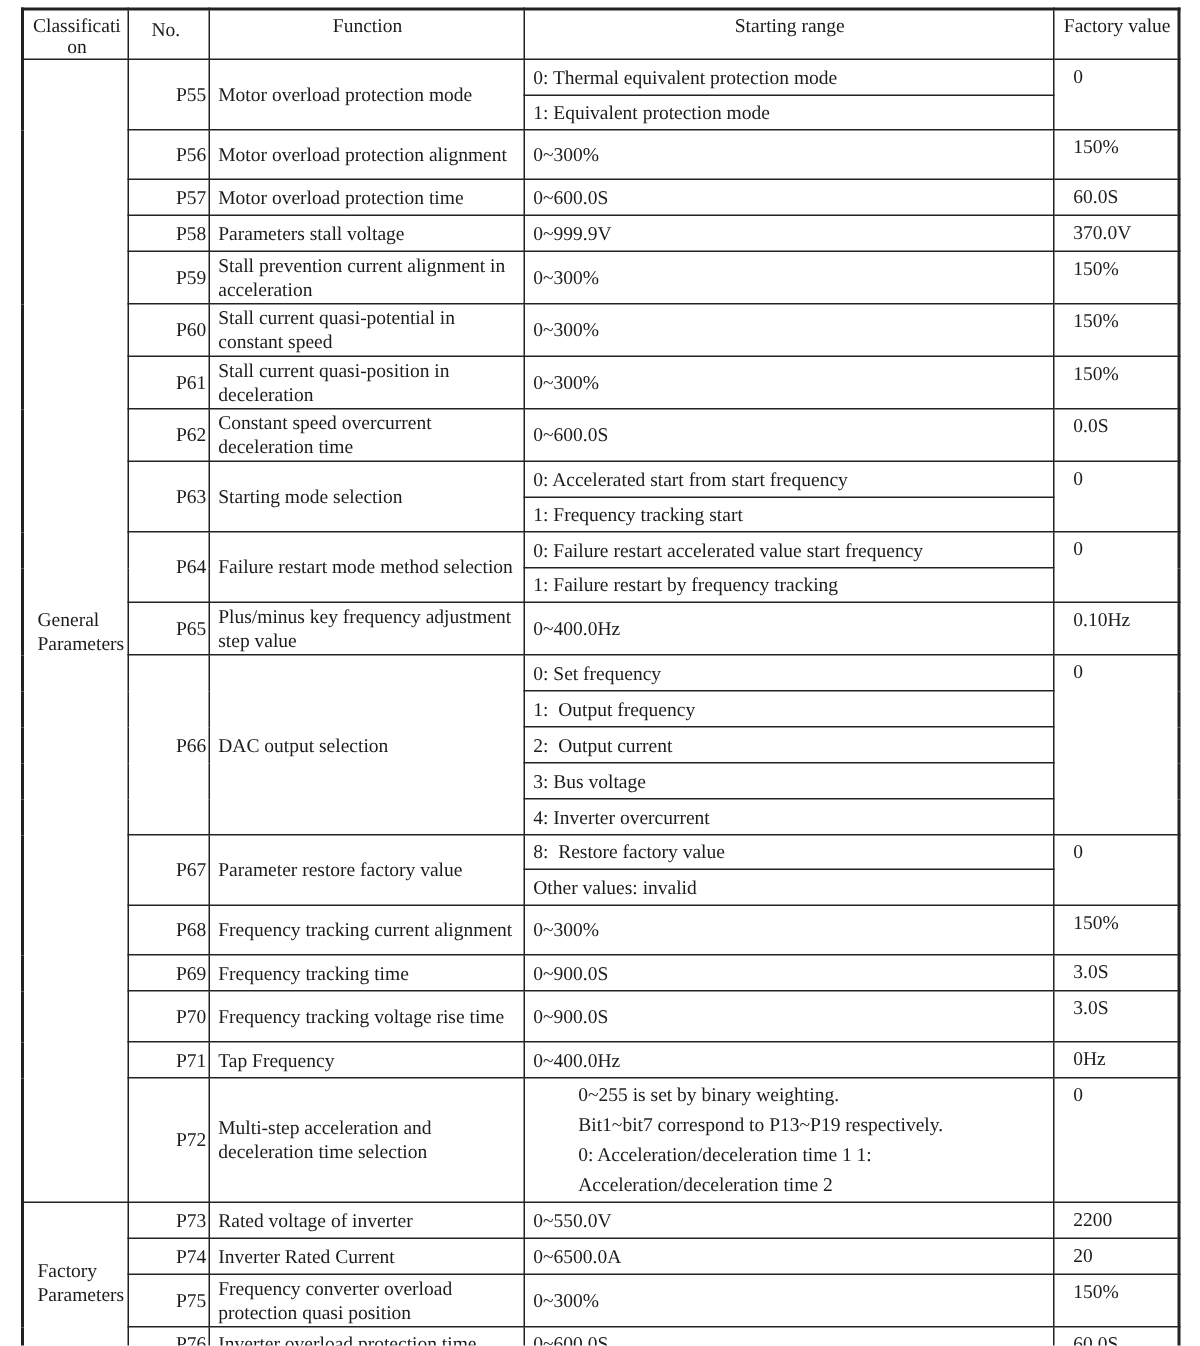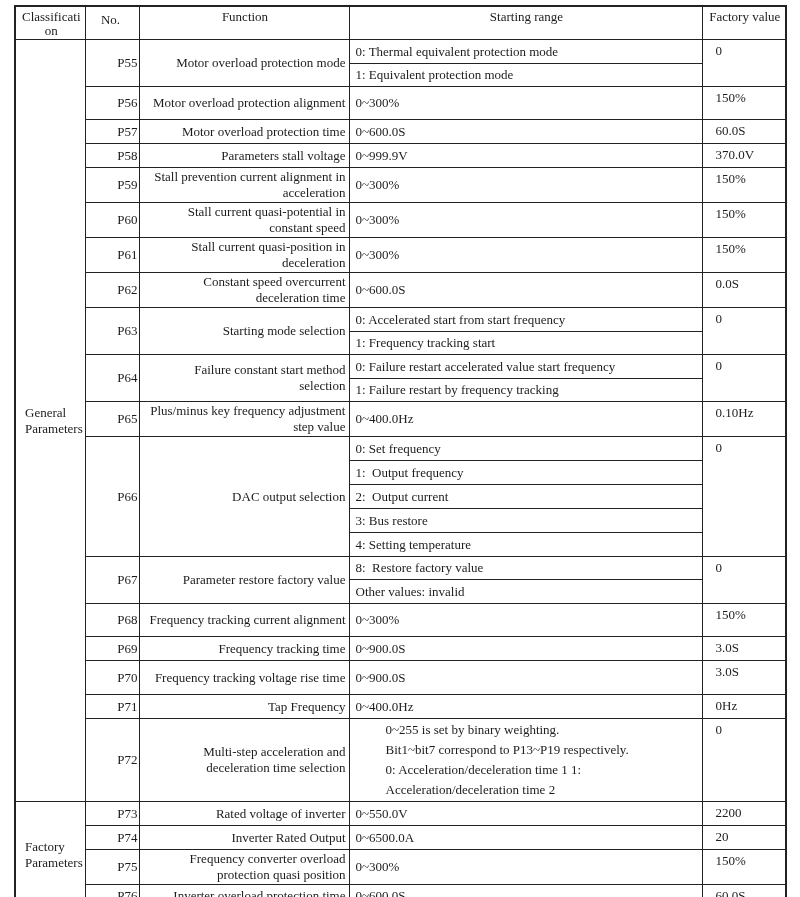--- a/index.html
+++ b/index.html
@@ -21,21 +21,21 @@
     text-align:center;vertical-align:top;
     padding:3px 3px 1px 5px;line-height:14px;font-size:13px;
   }
   th.brk{word-break:break-all;}
   th.noh{text-align:center;padding-left:0;padding-top:6px;}
   td.cls{
     vertical-align:middle;padding:1px 2px 1px 9px;
     line-height:16px;white-space:pre-line;
   }
   td.no{text-align:right;vertical-align:middle;padding:1px;}
-  td.fn{vertical-align:middle;padding:1px 3px 1px 6px;line-height:16px;text-align:right;}
+  td.fn{vertical-align:middle;padding:1px 3px 1px 6px;line-height:16px;}
   td.set{
     vertical-align:middle;padding:1px 3px 1px 6px;
     line-height:16px;white-space:pre-wrap;
   }
   td.set.lh20{line-height:20px;padding-left:36px;}
   td.fv{vertical-align:top;padding:3px 2px 0 13px;line-height:15px;}
   tr.h23{height:23px;} tr.h24{height:24px;} tr.h28{height:28px;}
   tr.h33{height:33px;} tr.h34{height:34px;} tr.h80{height:80px;}
 </style>
 </head>
@@ -127,21 +127,21 @@
     <td class="fn" rowspan="2">Starting mode selection</td>
     <td class="set">0: Accelerated start from start frequency</td>
     <td class="fv" rowspan="2">0</td>
   </tr>
   <tr class="h23">
     <td class="set">1: Frequency tracking start</td>
   </tr>
 
   <tr class="h24">
     <td class="no" rowspan="2">P64</td>
-    <td class="fn" rowspan="2">Failure constant start method selection</td>
+    <td class="fn" rowspan="2">Failure restart mode method selection</td>
     <td class="set">0: Failure restart accelerated value start frequency</td>
     <td class="fv" rowspan="2">0</td>
   </tr>
   <tr class="h23">
     <td class="set">1: Failure restart by frequency tracking</td>
   </tr>
 
   <tr class="h34">
     <td class="no">P65</td>
     <td class="fn">Plus/minus key frequency adjustment step value</td>
@@ -155,24 +155,24 @@
     <td class="set">0: Set frequency</td>
     <td class="fv" rowspan="5">0</td>
   </tr>
   <tr class="h24">
     <td class="set">1:  Output frequency</td>
   </tr>
   <tr class="h24">
     <td class="set">2:  Output current</td>
   </tr>
   <tr class="h24">
-    <td class="set">3: Bus restore</td>
-  </tr>
-  <tr class="h24">
-    <td class="set">4: Setting temperature</td>
+    <td class="set">3: Bus voltage</td>
+  </tr>
+  <tr class="h24">
+    <td class="set">4: Inverter overcurrent</td>
   </tr>
 
   <tr class="h23">
     <td class="no" rowspan="2">P67</td>
     <td class="fn" rowspan="2">Parameter restore factory value</td>
     <td class="set">8:  Restore factory value</td>
     <td class="fv" rowspan="2">0</td>
   </tr>
   <tr class="h24">
     <td class="set">Other values: invalid</td>
@@ -220,21 +220,21 @@
     <td class="cls" rowspan="4">Factory
 Parameters</td>
     <td class="no">P73</td>
     <td class="fn">Rated voltage of inverter</td>
     <td class="set">0~550.0V</td>
     <td class="fv">2200</td>
   </tr>
 
   <tr class="h24">
     <td class="no">P74</td>
-    <td class="fn">Inverter Rated Output</td>
+    <td class="fn">Inverter Rated Current</td>
     <td class="set">0~6500.0A</td>
     <td class="fv">20</td>
   </tr>
 
   <tr class="h34">
     <td class="no">P75</td>
     <td class="fn">Frequency converter overload protection quasi position</td>
     <td class="set">0~300%</td>
     <td class="fv">150%</td>
   </tr>

